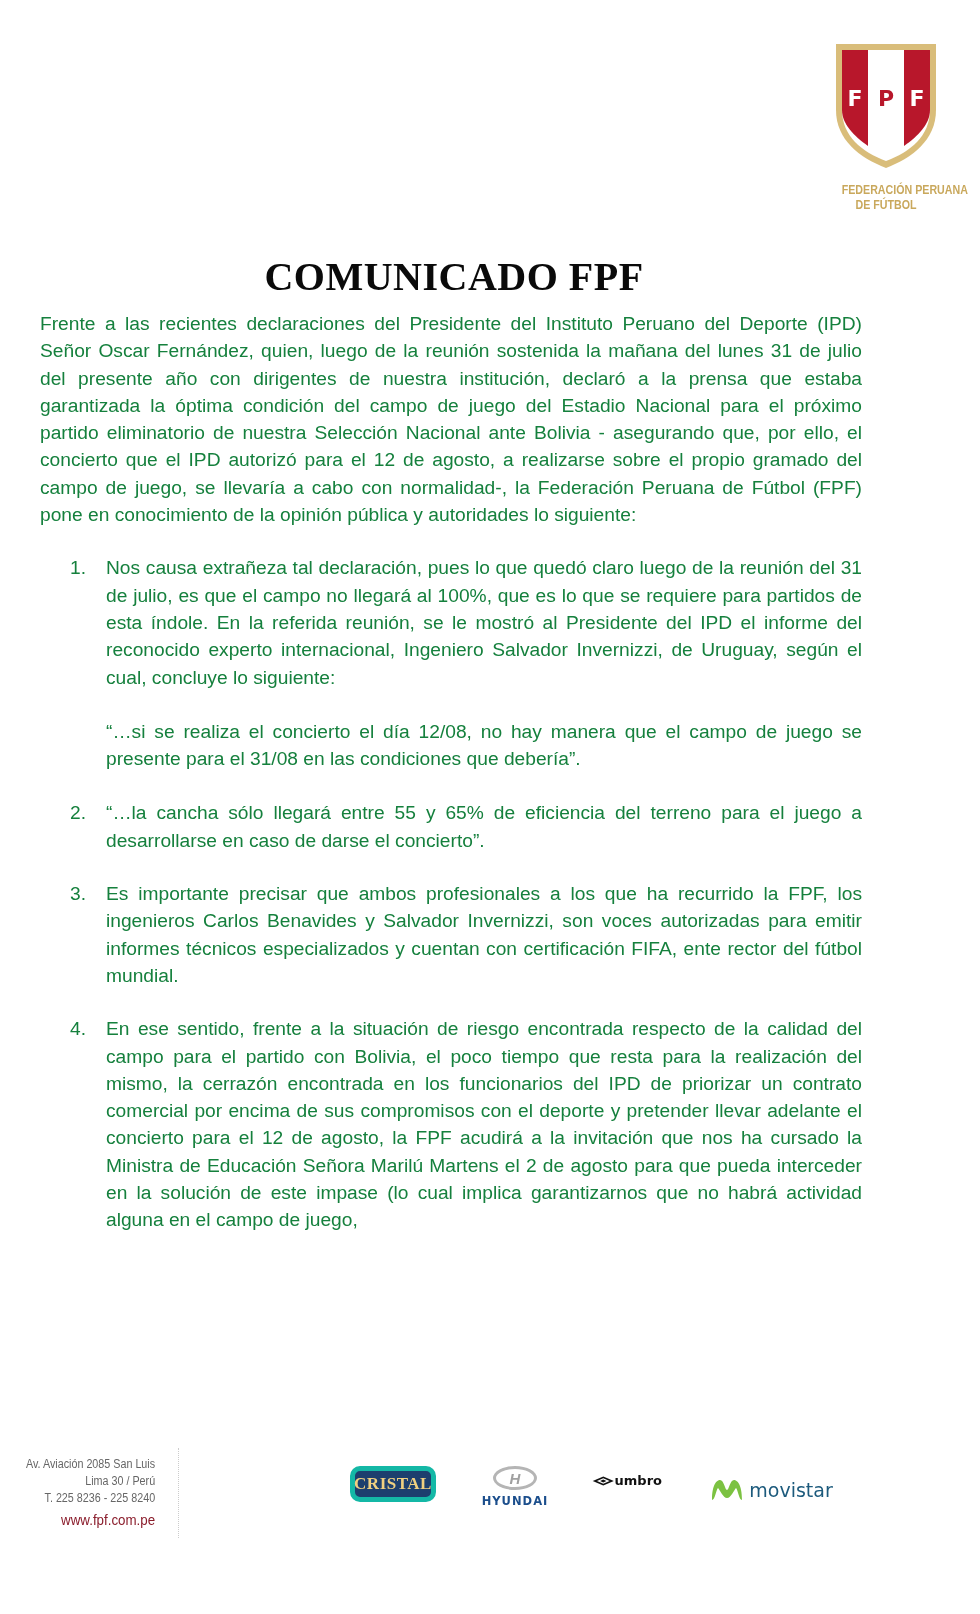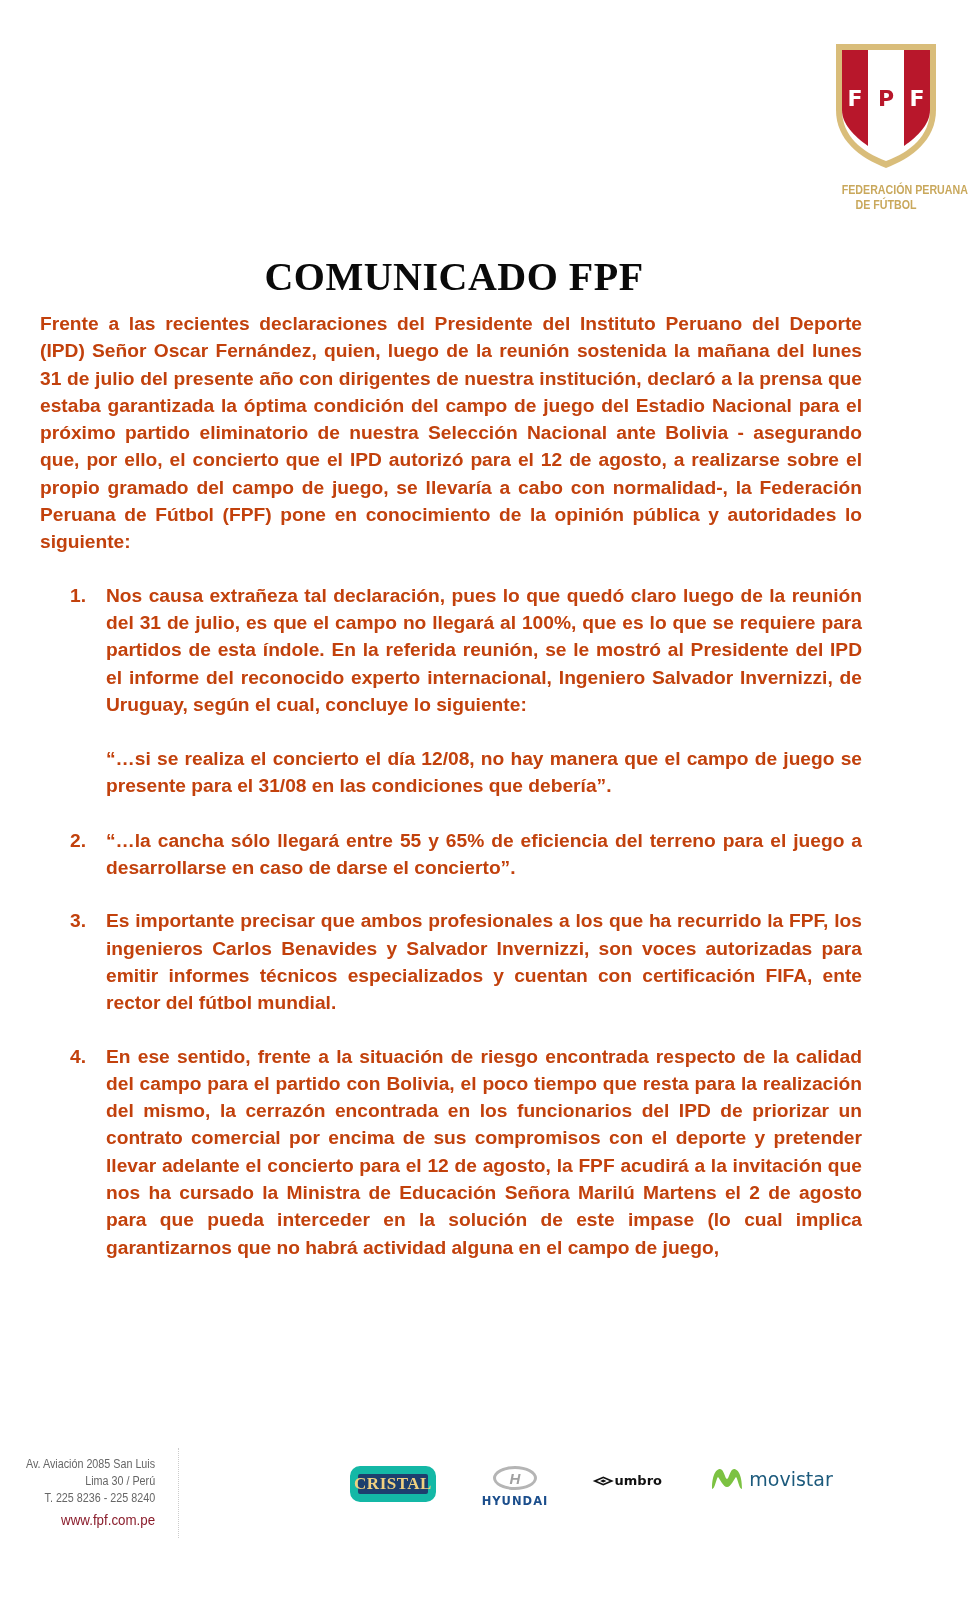--- a/index.html
+++ b/index.html
@@ -6,43 +6,43 @@
   body { width: 980px; height: 1614px; position: relative; overflow: hidden;
          font-family: "Liberation Sans", sans-serif; color: #111; }
   .logo { position: absolute; left: 832px; top: 40px; width: 108px; text-align: center; }
   .logo svg { display: block; margin: 0 auto; }
   .logo-text { margin-top: 10px; color: #c9a85c; font-family: "Liberation Sans", sans-serif;
                font-size: 13px; line-height: 15px; font-weight: bold; letter-spacing: 0px;
                transform: scaleX(0.82); transform-origin: center; white-space: nowrap; }
   .title { position: absolute; left: 0; width: 908px; top: 253px; text-align: center;
            font-family: Liberation Serif, serif; font-weight: bold; font-size: 40px; letter-spacing: 0.5px; color: #0a0a0a; }
   .doc { position: absolute; left: 40px; top: 310px; width: 822px;
-         font-family: "Liberation Sans", sans-serif; font-size: 19.2px; line-height: 27.3px; color: #c2410c; font-weight: bold; }
+         font-family: "Liberation Sans", sans-serif; font-size: 19.2px; line-height: 27.3px; color: #15803d; }
   .intro { text-align: justify; margin: 0; }
   ol.points { list-style: none; margin: 26px 0 0 0; padding: 0; }
   ol.points li { position: relative; padding-left: 66px; margin-bottom: 26px; }
   .num { position: absolute; left: 30px; top: 0; }
   .para { text-align: justify; margin: 0; }
   .sub { margin: 27px 0 0 0; text-align: justify; }
   .footer { position: absolute; left: 0; top: 1448px; width: 980px; height: 110px; }
   .addr { position: absolute; right: 825px; top: 8px; text-align: right; color: #666;
           font-family: "Liberation Sans", sans-serif; font-size: 12.5px; line-height: 17px; transform: scaleX(0.86); transform-origin: right; white-space: nowrap; }
   .web { color: #8a1c2b; font-size: 15.5px; margin-top: 4px; }
   .vline { position: absolute; left: 178px; top: 0; height: 90px; border-left: 1px dotted #ccc; }
   .sponsor { position: absolute; top: 16px; display: flex; align-items: center; justify-content: center; }
   .coke { left: 208px; width: 100px; top: 22px; font-family: "Liberation Serif", serif; font-style: italic; font-weight: bold; color: #c4122f; font-size: 30px; letter-spacing: -2px; }
-  .cristal { left: 350px; top: 18px; width: 86px; height: 36px; background: #1d3f6e; border: 8px solid #14b8a6; border-radius: 10px;
+  .cristal { left: 350px; top: 18px; width: 86px; height: 36px; background: #1d3f6e; border: 5px solid #14b8a6; border-radius: 10px;
              color: #f0d080; font-family: "Liberation Serif", serif; font-weight: bold; font-size: 17px; letter-spacing: 0.5px; box-sizing: border-box; }
   .hyundai { left: 480px; top: 18px; width: 70px; flex-direction: column; }
   .hy-logo { width: 44px; height: 24px; border: 3px solid #b5b5b5; border-radius: 50%; box-sizing: border-box; display: flex; align-items: center; justify-content: center;
              font-weight: bold; font-style: italic; color: #a0a0a0; font-size: 15px; }
   .hy-text { color: #1b4e8c; font-family: "DejaVu Sans", sans-serif; font-weight: bold; font-size: 11.5px; letter-spacing: 1px; margin-top: 4px; }
   .umbro { left: 592px; top: 18px; width: 70px; }
   .umbro-text { font-family: "DejaVu Sans", sans-serif; font-weight: bold; font-size: 13px; color: #111; margin-top: -2px; }
-  .movistar { left: 706px; top: 17px; width: 130px; }
+  .movistar { left: 706px; top: 28px; width: 130px; }
   .mov-text { color: #1c5a7c; font-family: "DejaVu Sans", sans-serif; font-size: 19px; margin-left: 4px; }
 </style>
 </head>
 <body>
 
 <div class="logo">
   <svg width="108" height="132" viewBox="0 0 108 132">
     <path d="M4 4 H104 V70 C104 100 80 118 54 128 C28 118 4 100 4 70 Z" fill="#d9bd7a"></path>
     <path d="M10 10 H98 V70 C98 96 78 112 54 121 C30 112 10 96 10 70 Z" fill="#ffffff"></path>
     <path d="M10 10 H36 V106 C22 96 10 84 10 70 Z" fill="#b8172b"></path>

